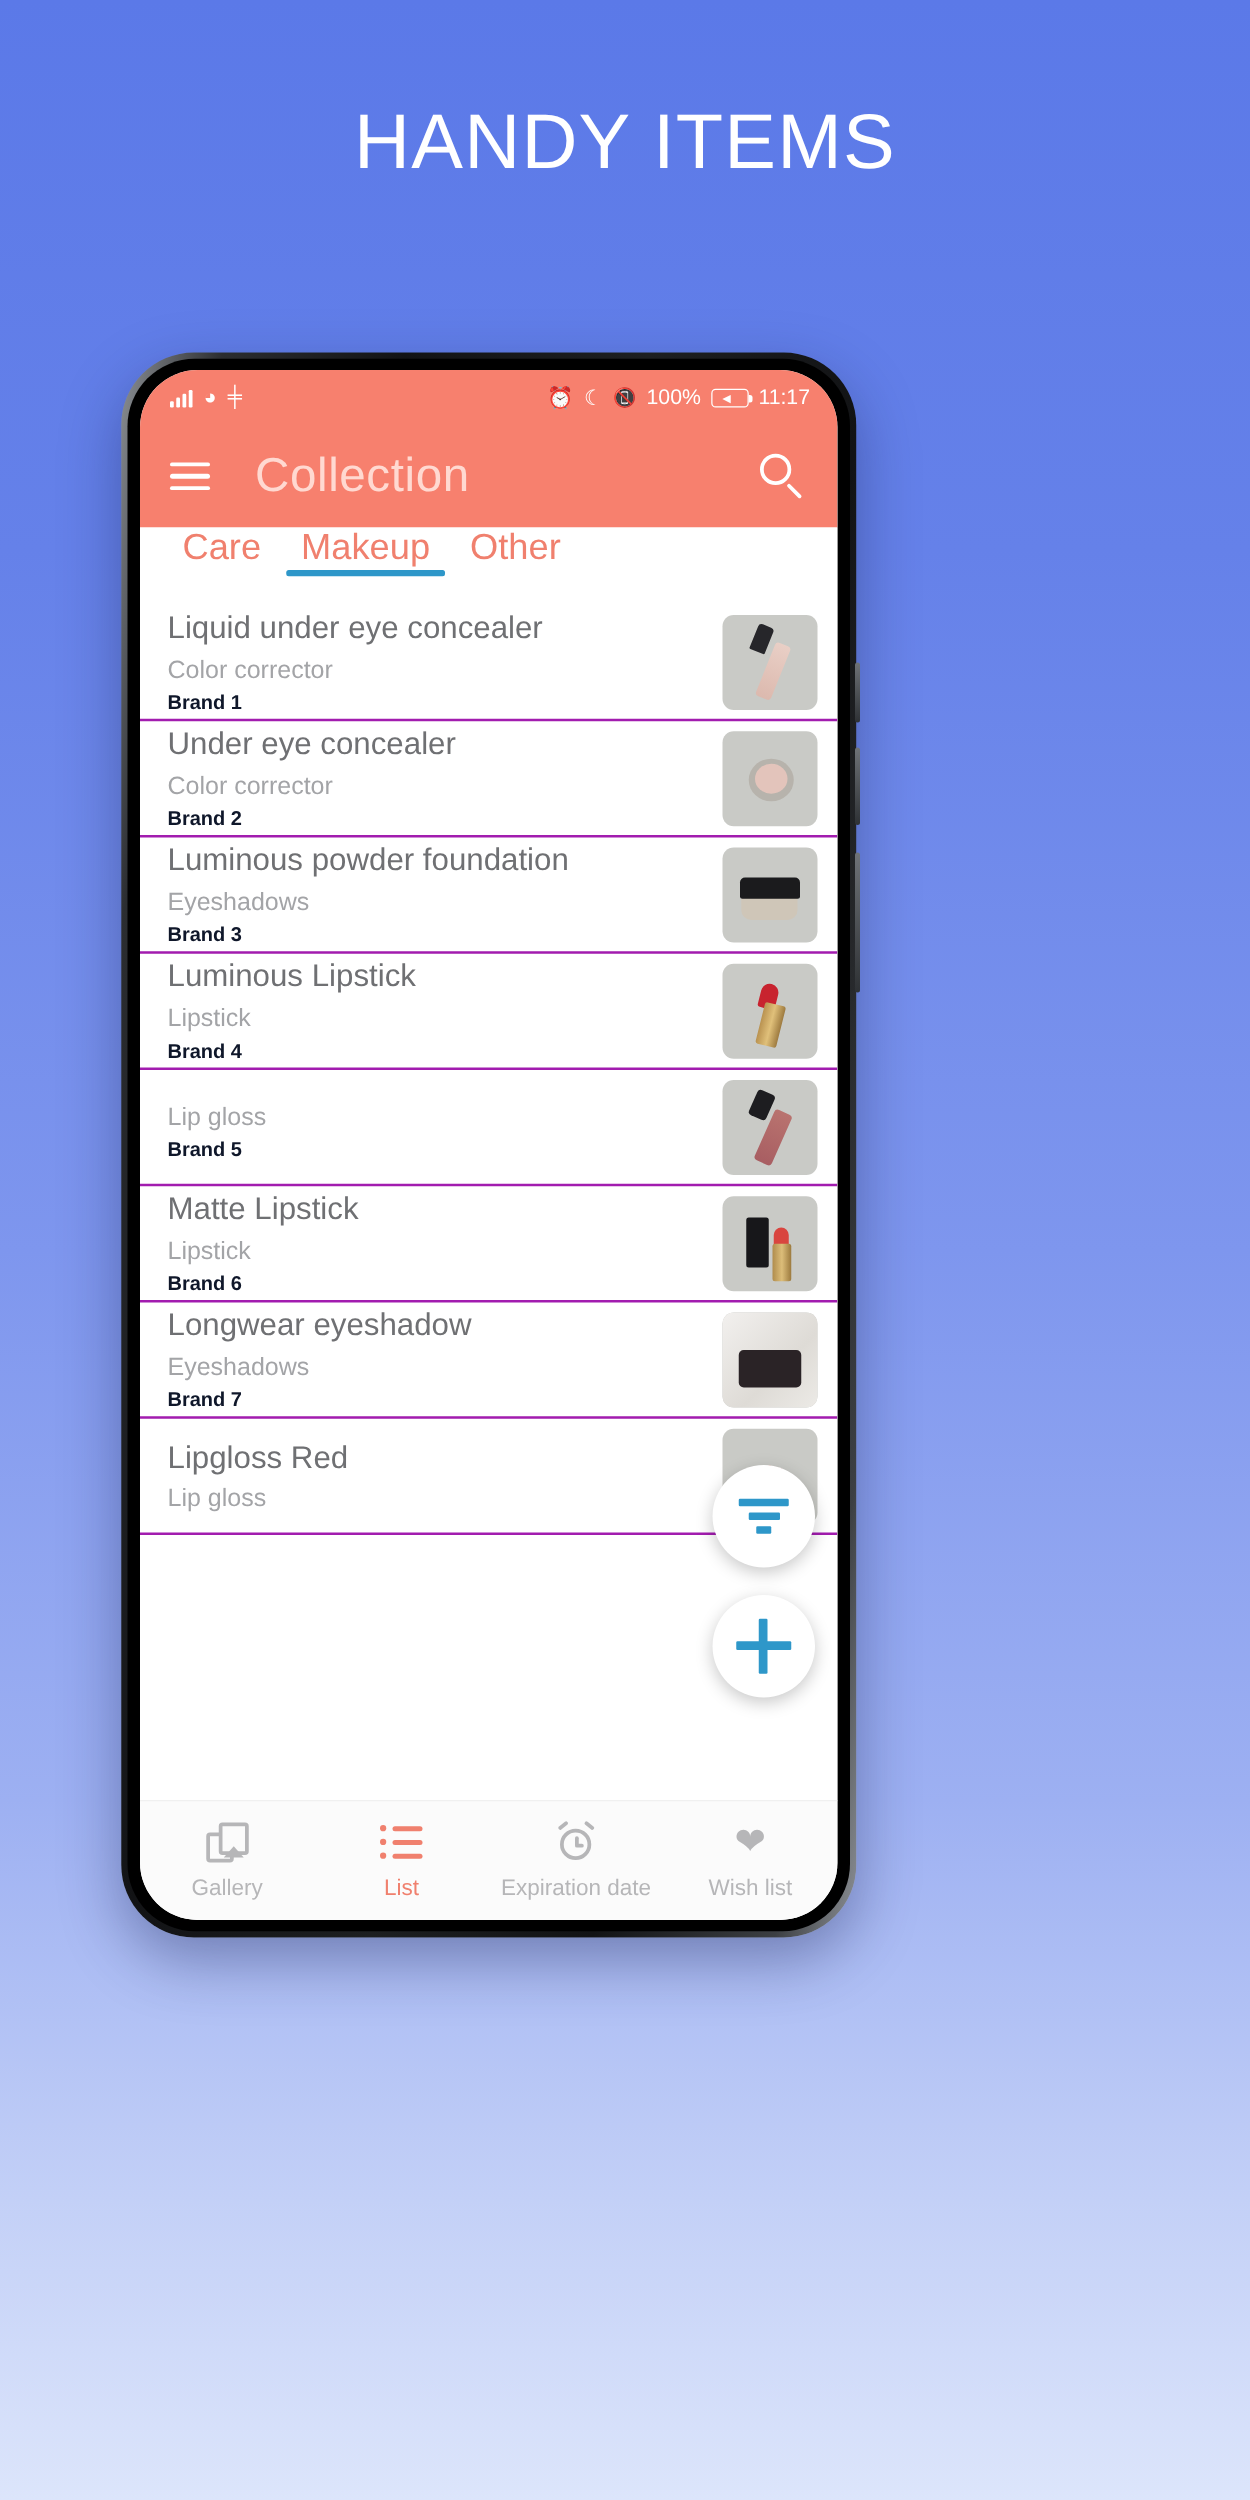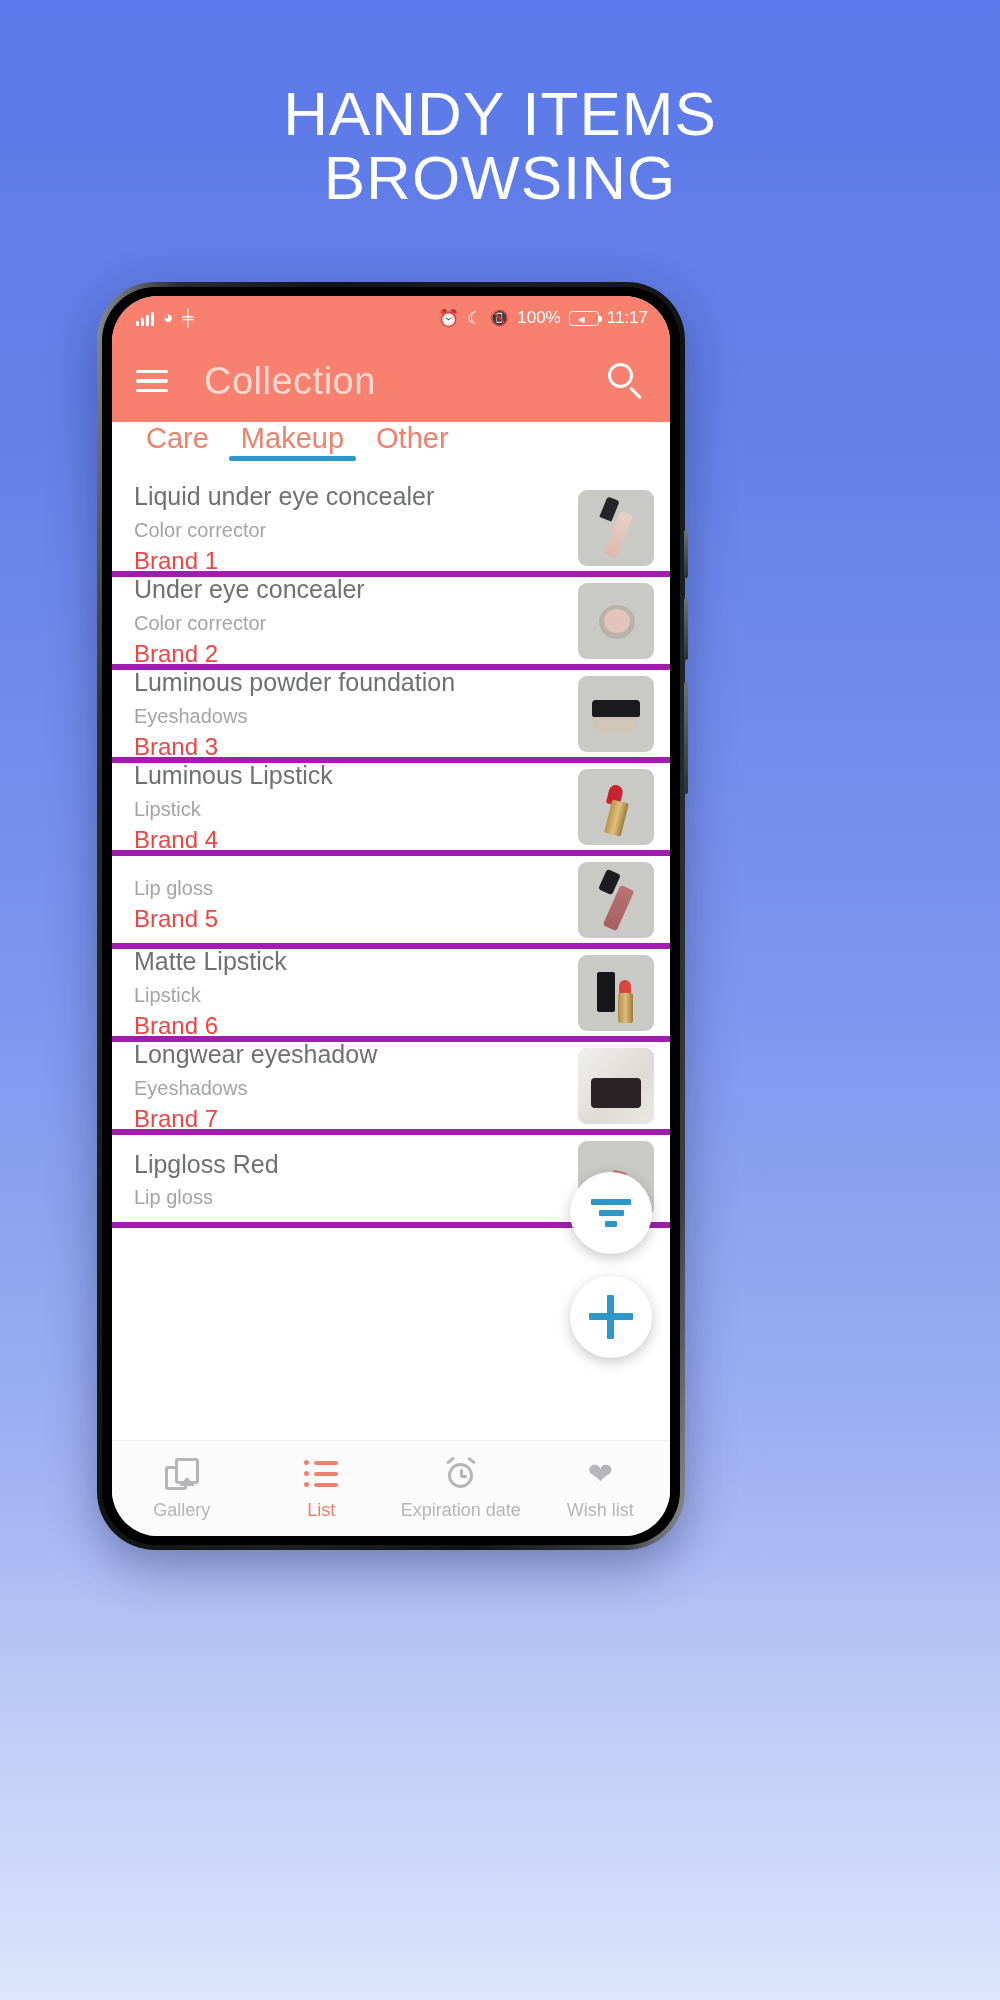--- a/index.html
+++ b/index.html
@@ -141,27 +141,27 @@
   .list {
     flex: 1 1 auto;
     background:#fff;
     overflow:hidden;
     position:relative;
   }
   .row {
     display:flex;
     align-items:center;
     padding: 12px 16px 12px 22px;
-    border-bottom: 6px solid #a21caf;
+    border-bottom: 2px solid #a21caf;
     height: 93px;
   }
   .row-text { flex:1 1 auto; min-width:0; }
   .r-title { font-size: 25px; color:#6f7073; font-weight:400; line-height:1.15; white-space:nowrap; }
   .r-sub   { font-size: 20px; color:#a3a4a7; font-weight:400; margin-top:9px; line-height:1; }
-  .r-brand { font-size: 24px; color:#ef4444; font-weight:400; margin-top:9px; line-height:1; }
+  .r-brand { font-size: 16px; color:#0f172a; font-weight:700; margin-top:9px; line-height:1; }
   .thumb {
     width: 76px; height: 76px; border-radius: 9px; flex:0 0 auto; margin-left: 12px;
     background: #c9cac6;
     position: relative; overflow:hidden;
   }
   .tube-body {
     position:absolute; width:13px; height:46px; border-radius:3px;
     background: linear-gradient(180deg,#e9cfc6,#dcb9ae);
     left:34px; top:22px; transform: rotate(22deg);
   }
@@ -313,21 +313,20 @@
   .sig i:nth-child(3){height:11px}.sig i:nth-child(4){height:14px}
   .wifi { font-size:17px; }
   .nfc { font-weight:700; font-size:16px; letter-spacing:-1px; }
   .vib { font-size:15px; }
 </style>
 </head>
 <body>
 
 <div class="headline">
   <span>HANDY ITEMS</span>
-  <span class="l2">BROWSING</span>
 </div>
 
 <div class="phone">
   <div class="btn-vol2"></div>
   <div class="btn-vol"></div>
   <div class="btn-pwr"></div>
   <div class="phone-inner">
     <div class="screen">
 
       <div class="statusbar">

